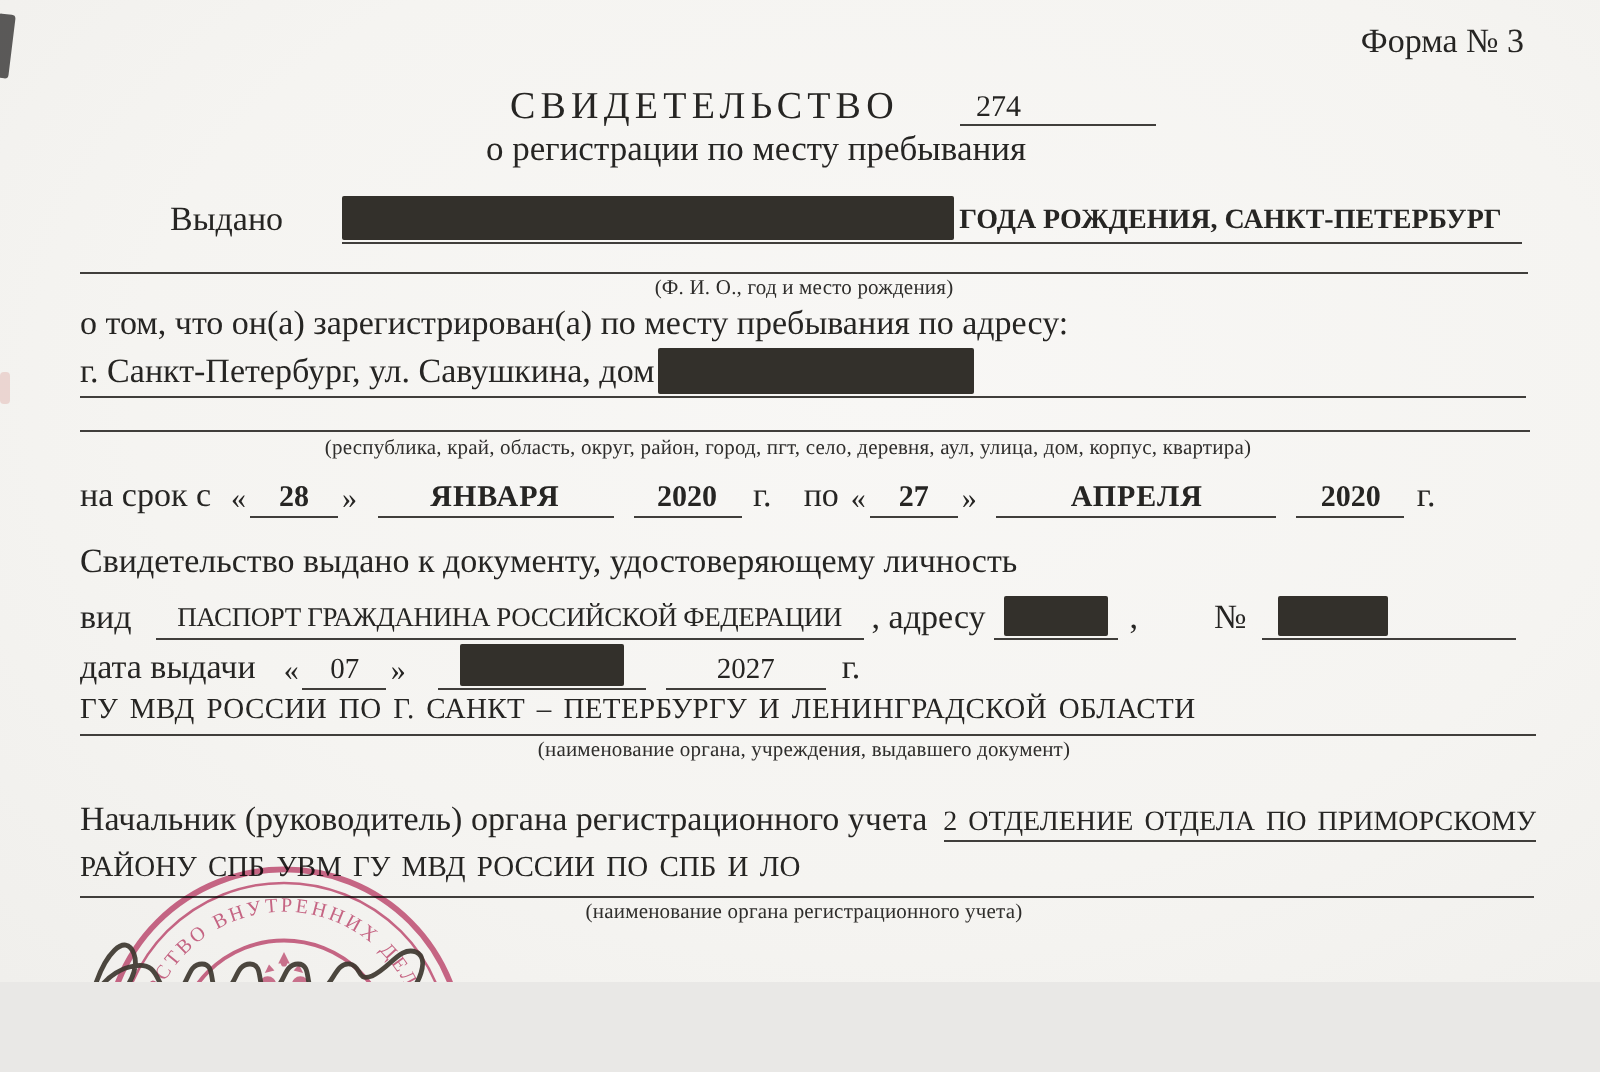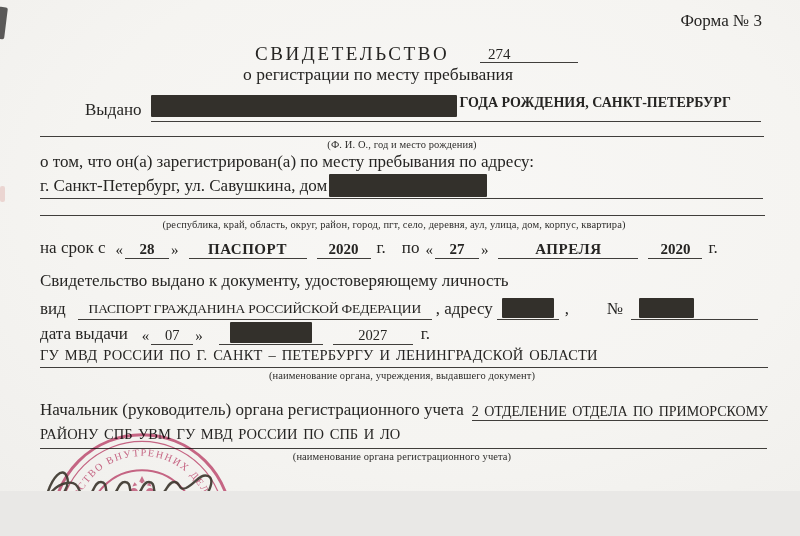--- a/index.html
+++ b/index.html
@@ -35,21 +35,21 @@
   <div class="edge-smudge"></div>
 
   <div class="abs" style="top:11px;right:38px;font-size:17px;">Форма № 3</div>
 
   <div class="abs" style="top:43px;left:255px;font-size:19px;letter-spacing:2.6px;">СВИДЕТЕЛЬСТВО</div>
   <div class="abs" style="top:46px;left:480px;width:98px;text-align:left;padding-left:8px;font-size:15px;border-bottom:1.4px solid #403e3b;height:17px;box-sizing:border-box;">274</div>
   <div class="abs" style="top:64px;left:243px;font-size:17.5px;">о регистрации по месту пребывания</div>
 
   <div class="abs row" style="top:96px;left:85px;right:39px;height:26px;">
     <span class="lbl" style="margin-right:9px;margin-bottom:2px;">Выдано</span>
-    <span class="row ul" style="flex:1;height:26px;align-items:flex-start;">
+    <span class="row ul" style="flex:1;height:26px;align-items:flex-end;margin-left:20px;">
       <span class="redact" style="width:306px;height:22px;margin-bottom:1px;"></span>
       <span style="font-weight:bold;font-size:14px;padding-left:3px;margin-bottom:2px;white-space:nowrap;">ГОДА РОЖДЕНИЯ, САНКТ-ПЕТЕРБУРГ</span>
     </span>
   </div>
   <div class="abs ul" style="top:119px;left:40px;right:36px;height:17px;"></div>
   <div class="abs cap" style="top:139px;left:40px;right:36px;">(Ф. И. О., год и место рождения)</div>
 
   <div class="abs lbl" style="top:152px;left:40px;">о том, что он(а) зарегистрирован(а) по месту пребывания по адресу:</div>
 
   <div class="abs row ul" style="top:173px;left:40px;right:37px;height:25px;">
@@ -58,21 +58,21 @@
     <span style="flex:1;"></span>
   </div>
   <div class="abs ul" style="top:198px;left:40px;right:35px;height:17px;"></div>
   <div class="abs cap" style="top:219px;left:24px;right:36px;">(республика, край, область, округ, район, город, пгт, село, деревня, аул, улица, дом, корпус, квартира)</div>
 
   <div class="abs row" style="top:237px;left:40px;right:44px;height:22px;">
     <span class="lbl" style="margin-bottom:1px;white-space:nowrap;">на срок с</span>
     <span class="q" style="margin-left:8px;">«</span>
     <span class="cell val" style="width:44px;">28</span>
     <span class="q">»</span>
-    <span class="cell val" style="width:118px;margin-left:8px;letter-spacing:.5px;">ПАСПОРТ</span>
+    <span class="cell val" style="width:118px;margin-left:8px;letter-spacing:.5px;">ЯНВАРЯ</span>
     <span class="cell val" style="width:54px;margin-left:10px;">2020</span>
     <span class="lbl" style="margin-left:6px;margin-bottom:1px;">г.</span>
     <span class="lbl" style="margin-left:16px;margin-bottom:1px;">по</span>
     <span class="q" style="margin-left:4px;">«</span>
     <span class="cell val" style="width:44px;">27</span>
     <span class="q">»</span>
     <span class="cell val" style="width:140px;margin-left:8px;letter-spacing:.5px;">АПРЕЛЯ</span>
     <span class="cell val" style="width:54px;margin-left:10px;">2020</span>
     <span class="lbl" style="margin-left:6px;margin-bottom:1px;">г.</span>
   </div>

